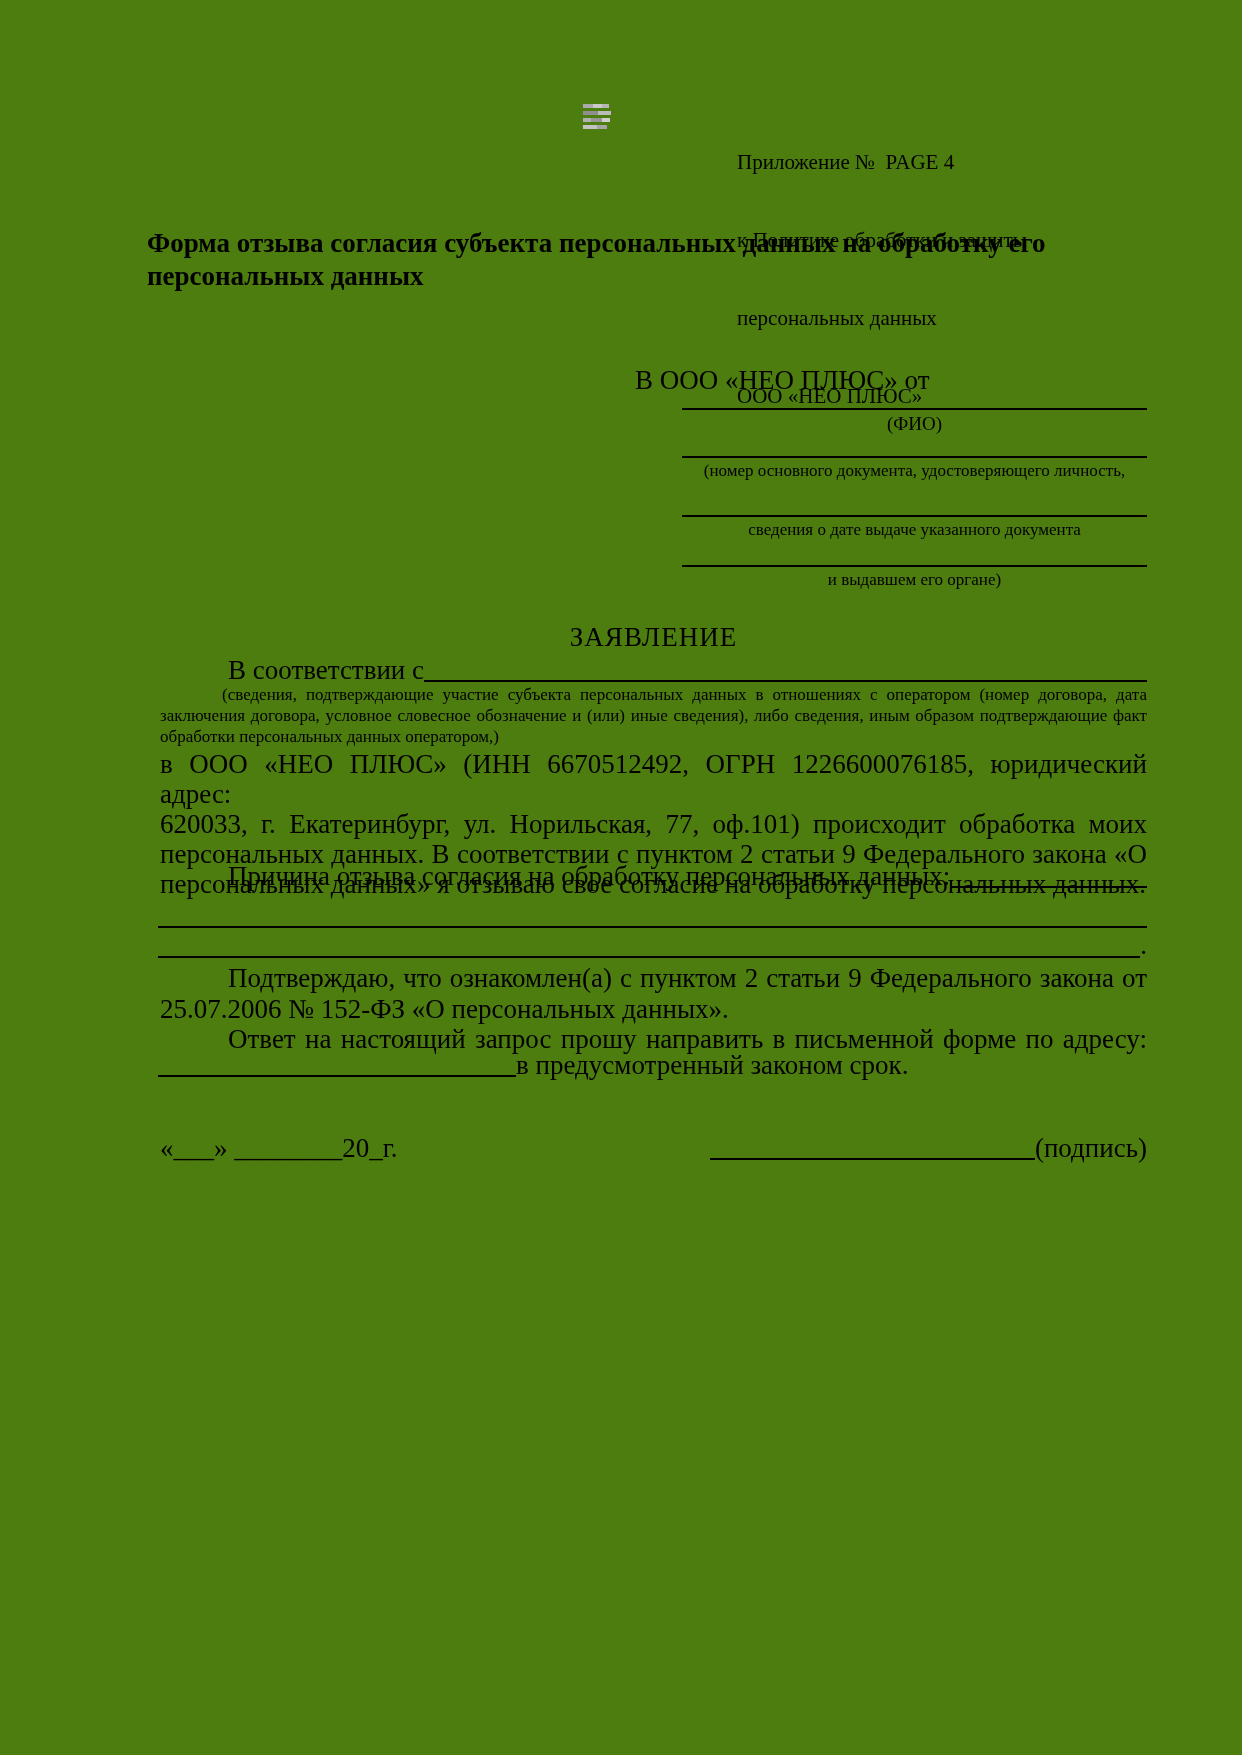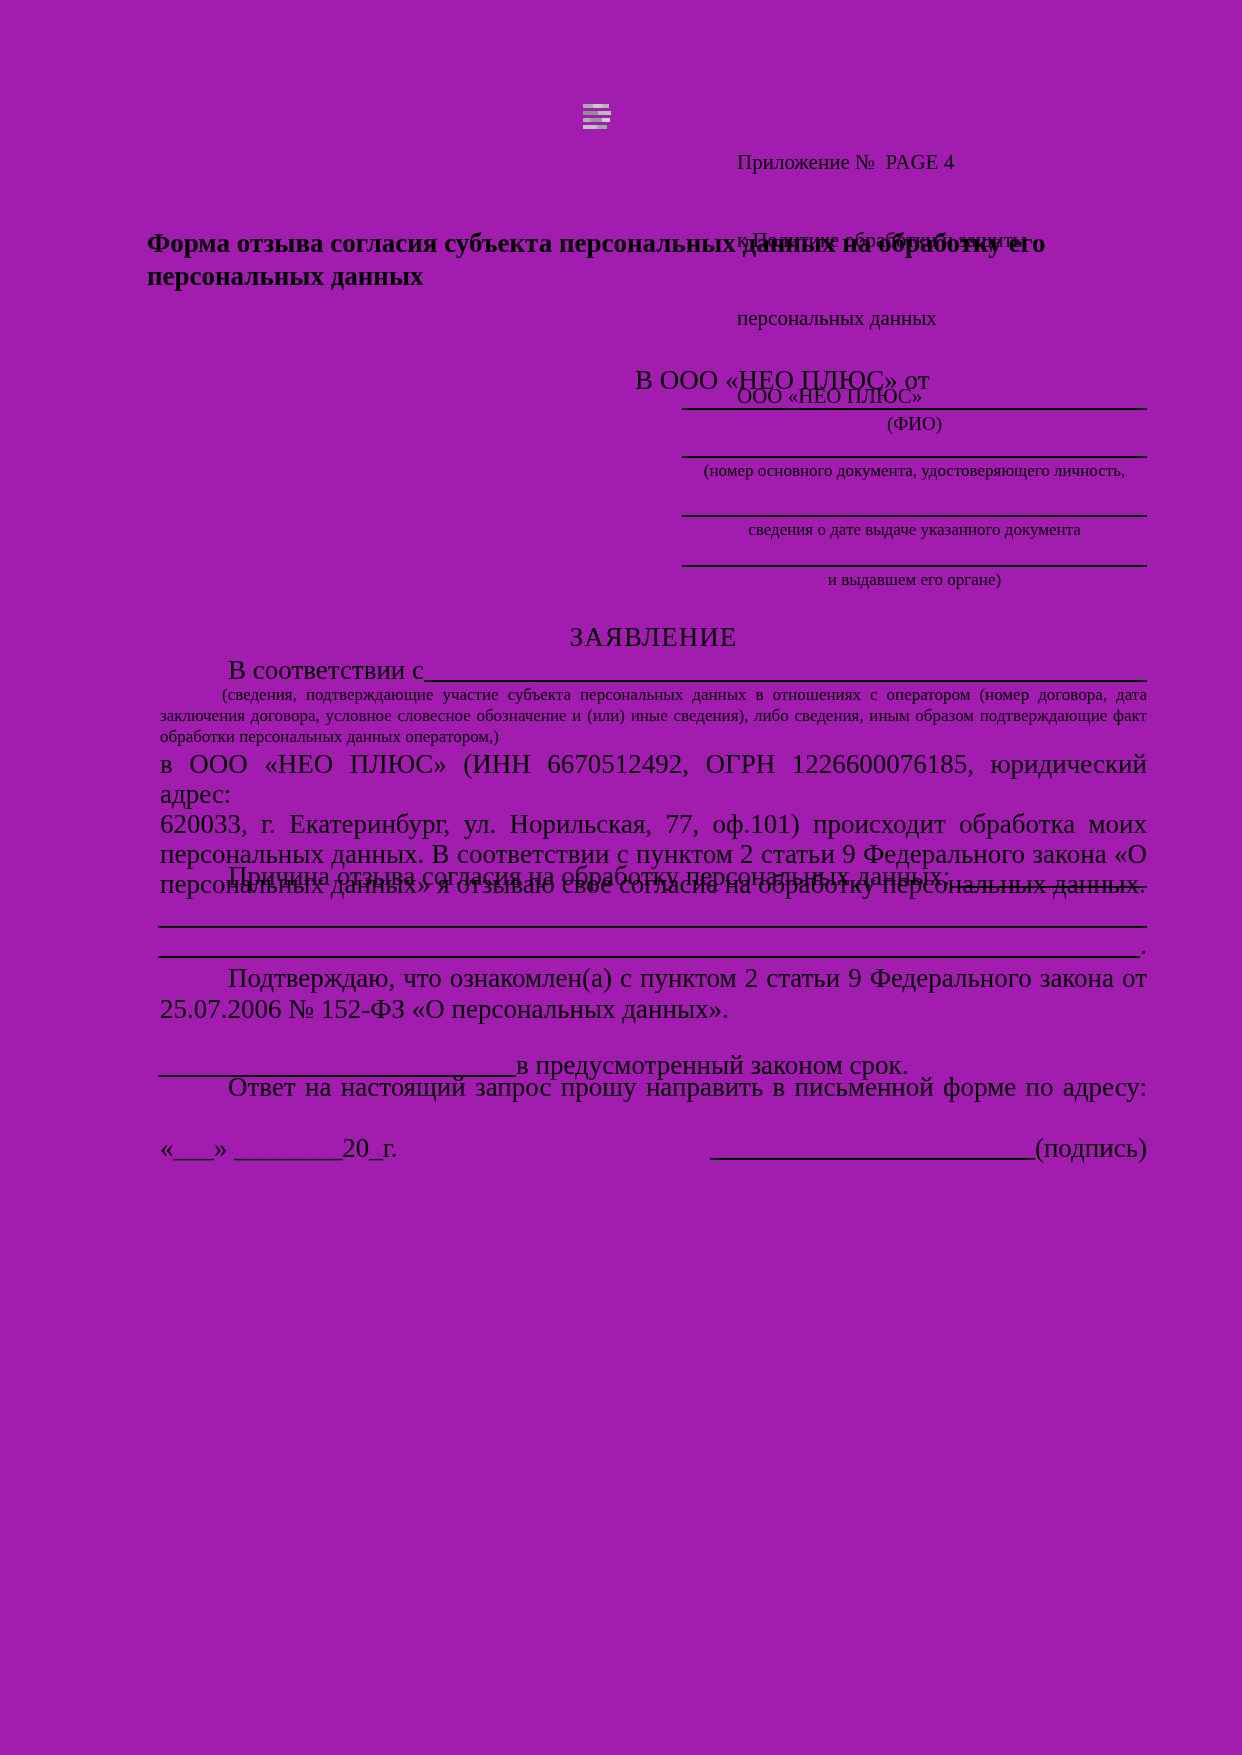--- a/index.html
+++ b/index.html
@@ -1,18 +1,18 @@
 <!DOCTYPE html>
 <html><head>
 <meta charset="utf-8">
 <style>
   * { margin: 0; padding: 0; box-sizing: border-box; }
   html, body { background: #fff; }
   body { width: 1242px; height: 1755px; position: relative; font-family: "Liberation Serif", "DejaVu Serif", serif; color: #000; }
-  .page { position: absolute; inset: 0; background: #a21caf; }
+  .page { position: absolute; inset: 0; background: #4d7c0f; }
 
   .abs { position: absolute; }
 
   
   .hdr { left: 737px; top: 97px; width: 330px; font-size: 21px; line-height: 26px; white-space: pre; }
 
   
   .smudge { left: 583px; top: 104px; width: 28px; height: 30px; }
   .smudge .s { height: 4px; margin-bottom: 3px; }
   .s1 { background: linear-gradient(90deg,#aaa 0 40%,#c9c9c9 40% 75%,#b5b5b5 75% 100%); width: 26px; }
@@ -46,21 +46,21 @@
 
   .reason-row { left: 160px; top: 861px; width: 987px; height: 30px; font-size: 27px; line-height: 30px; }
 
   .full-line-1 { left: 158px; top: 926px; width: 989px; border-top: 2px solid #000; height: 0; }
   .full-line-2 { left: 158px; top: 930px; width: 989px; height: 30px; font-size: 27px; line-height: 30px; }
   .full-line-2 .fill-line { margin-bottom: 2px; }
 
   .confirm { left: 160px; top: 963px; width: 987px; font-size: 27px; line-height: 31px; }
   .confirm .l1 { text-indent: 68px; }
 
-  .reply1 { left: 160px; top: 1024px; width: 987px; font-size: 27px; line-height: 30px; text-indent: 68px; margin-top: 48px; }
+  .reply1 { left: 160px; top: 1024px; width: 987px; font-size: 27px; line-height: 30px; text-indent: 68px; }
   .reply2 { left: 158px; top: 1050px; width: 989px; height: 30px; font-size: 27px; line-height: 30px; }
   .lead-line { width: 358px; border-bottom: 2px solid #000; margin-bottom: 3px; }
 
   .date { left: 160px; top: 1133px; font-size: 27px; line-height: 30px; white-space: pre; }
   .sign-row { left: 710px; top: 1133px; width: 437px; height: 30px; font-size: 27px; line-height: 30px; }
 </style>
 </head>
 <body>
 
 <div class="page">

